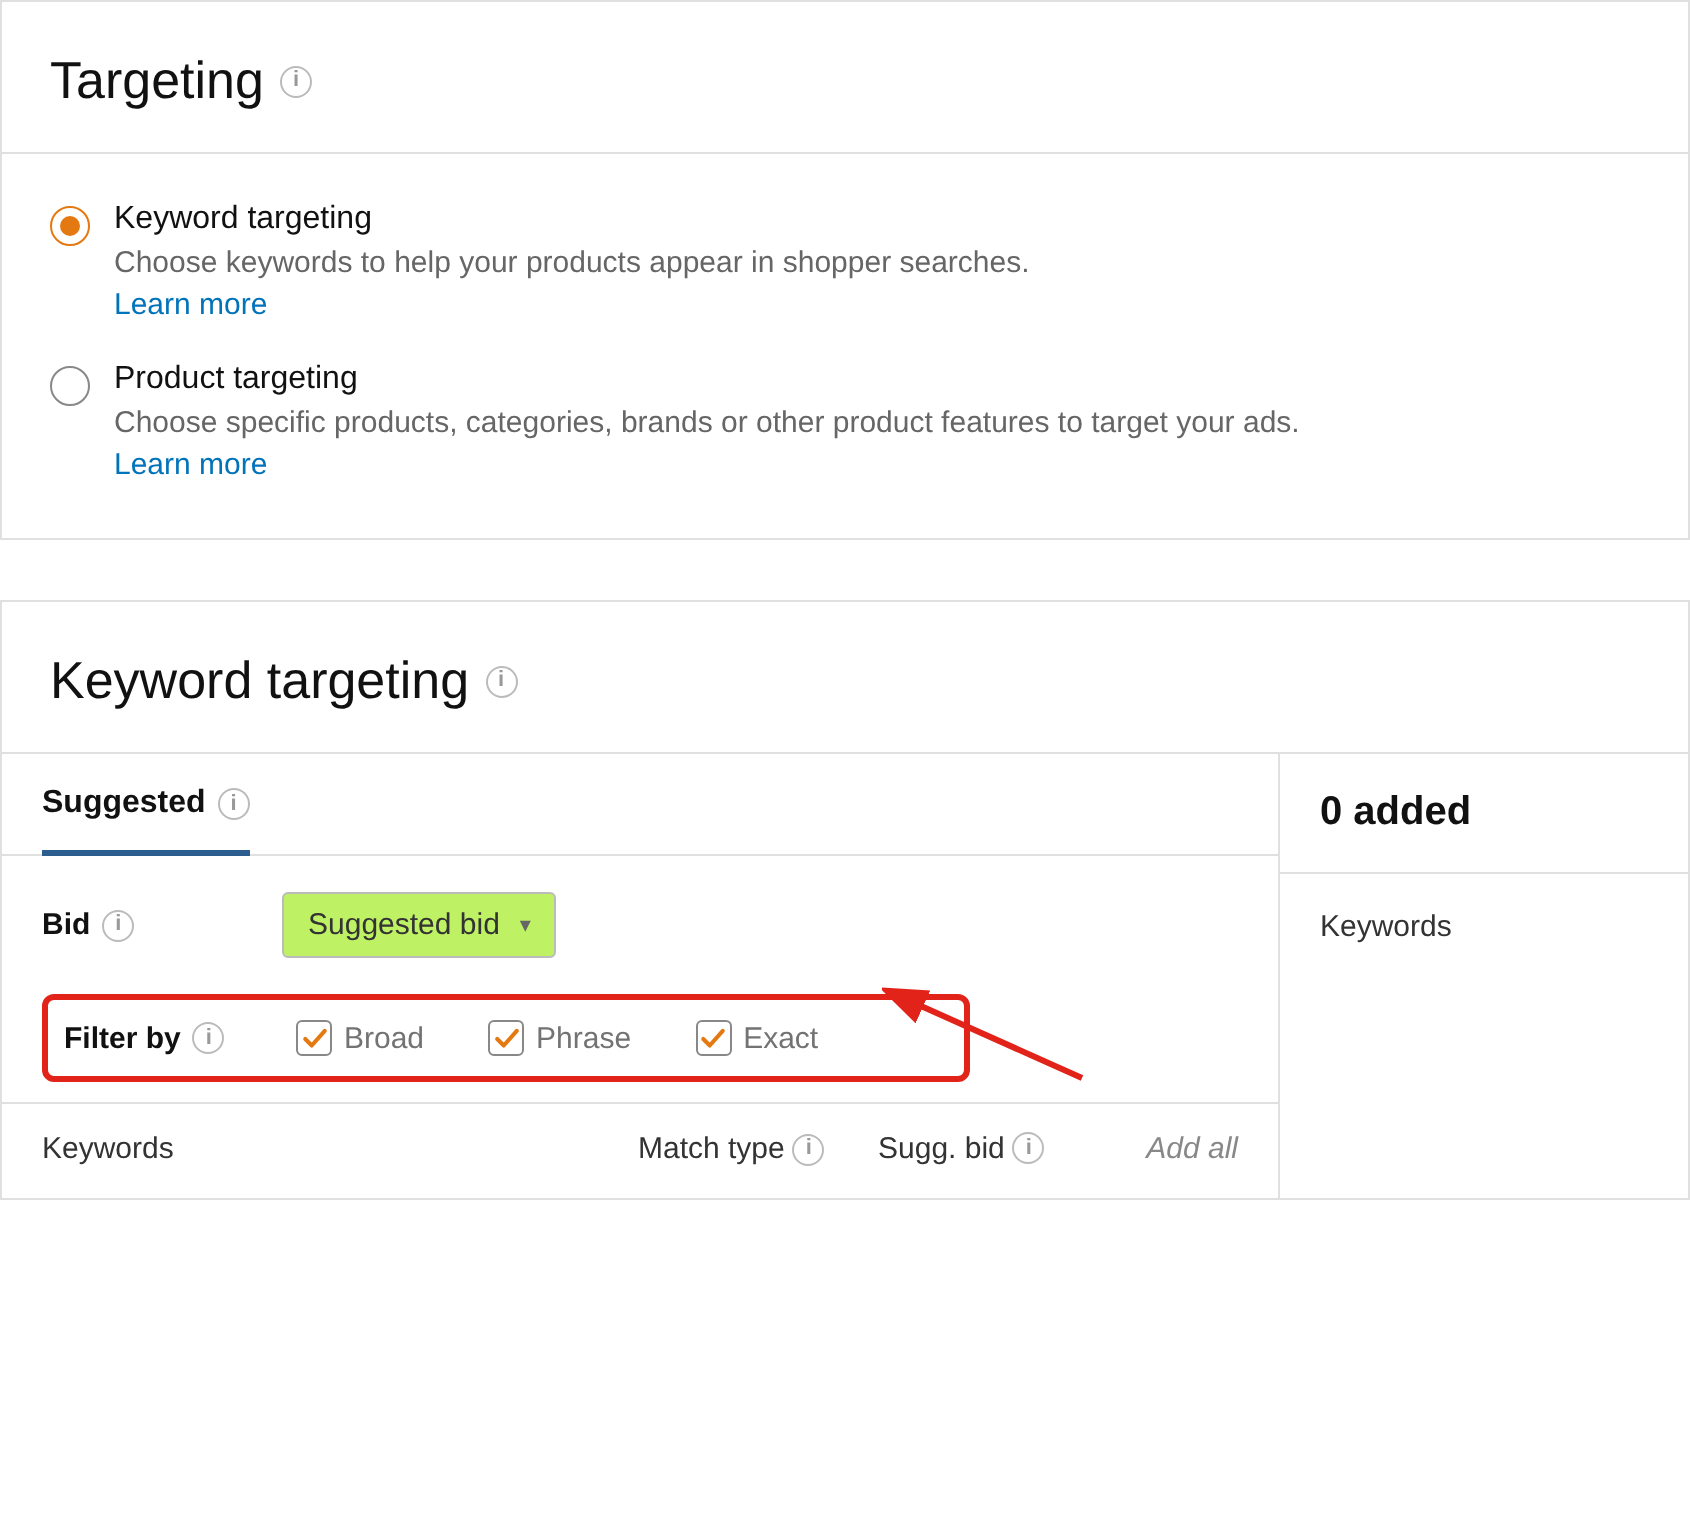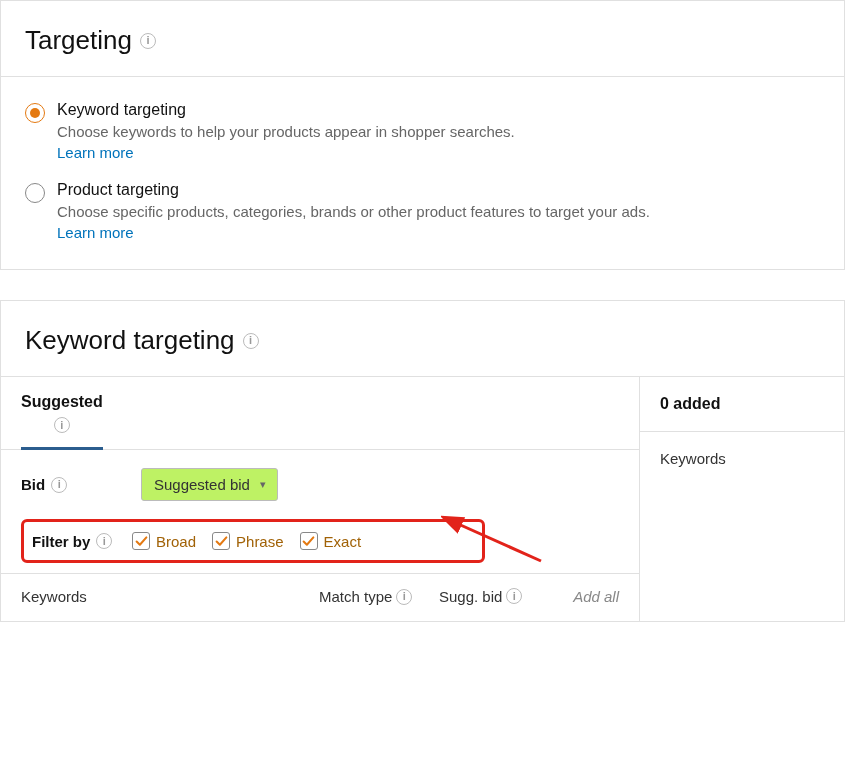--- a/index.html
+++ b/index.html
@@ -125,21 +125,20 @@
       display: inline-flex;
       align-items: center;
       gap: 6px;
       border-bottom: 3px solid transparent;
       margin-bottom: -1px;
     }
     .tab.active {
       color: #111;
       font-weight: bold;
       border-bottom-color: #2b5d8e;
-      flex-direction: column;
     }
     .controls {
       padding: 18px 20px 10px 20px;
     }
     .control-row {
       display: flex;
       align-items: center;
       margin-bottom: 18px;
     }
     .control-label {
@@ -189,22 +188,23 @@
     }
     .checkbox svg {
       width: 13px;
       height: 13px;
     }
     .check-item {
       display: inline-flex;
       align-items: center;
       margin-right: 16px;
       font-size: 15px;
-      color: #a16207;
-      cursor: pointer;
+      color: #737373;
+      cursor: pointer;
+      margin-left: 16px;
     }
     .arrow-annot {
       position: absolute;
       left: 420px;
       top: -6px;
     }
     .table-header {
       display: flex;
       padding: 14px 20px 16px 20px;
       border-top: 1px solid #e0e0e0;
@@ -212,21 +212,21 @@
       color: #333;
       align-items: center;
     }
     .th-keywords { flex: 1; }
     .th-match { width: 120px; display:inline-flex; align-items:center; gap:4px;}
     .th-sugg { width: 110px; display:inline-flex; align-items:flex-start; gap:4px;}
     .th-addall { width: 70px; color:#888; font-style: italic; cursor:pointer; text-align:right;}
     .kw-right-head {
       padding: 18px 20px;
       font-weight: bold;
-      font-size: 16px;
+      font-size: 20px;
       border-bottom: 1px solid #e0e0e0;
     }
     .kw-right-body {
       padding: 18px 20px;
       font-size: 15px;
       color: #333;
     }
     .filter-wrapper { position: relative; }
   </style>
 </head>

